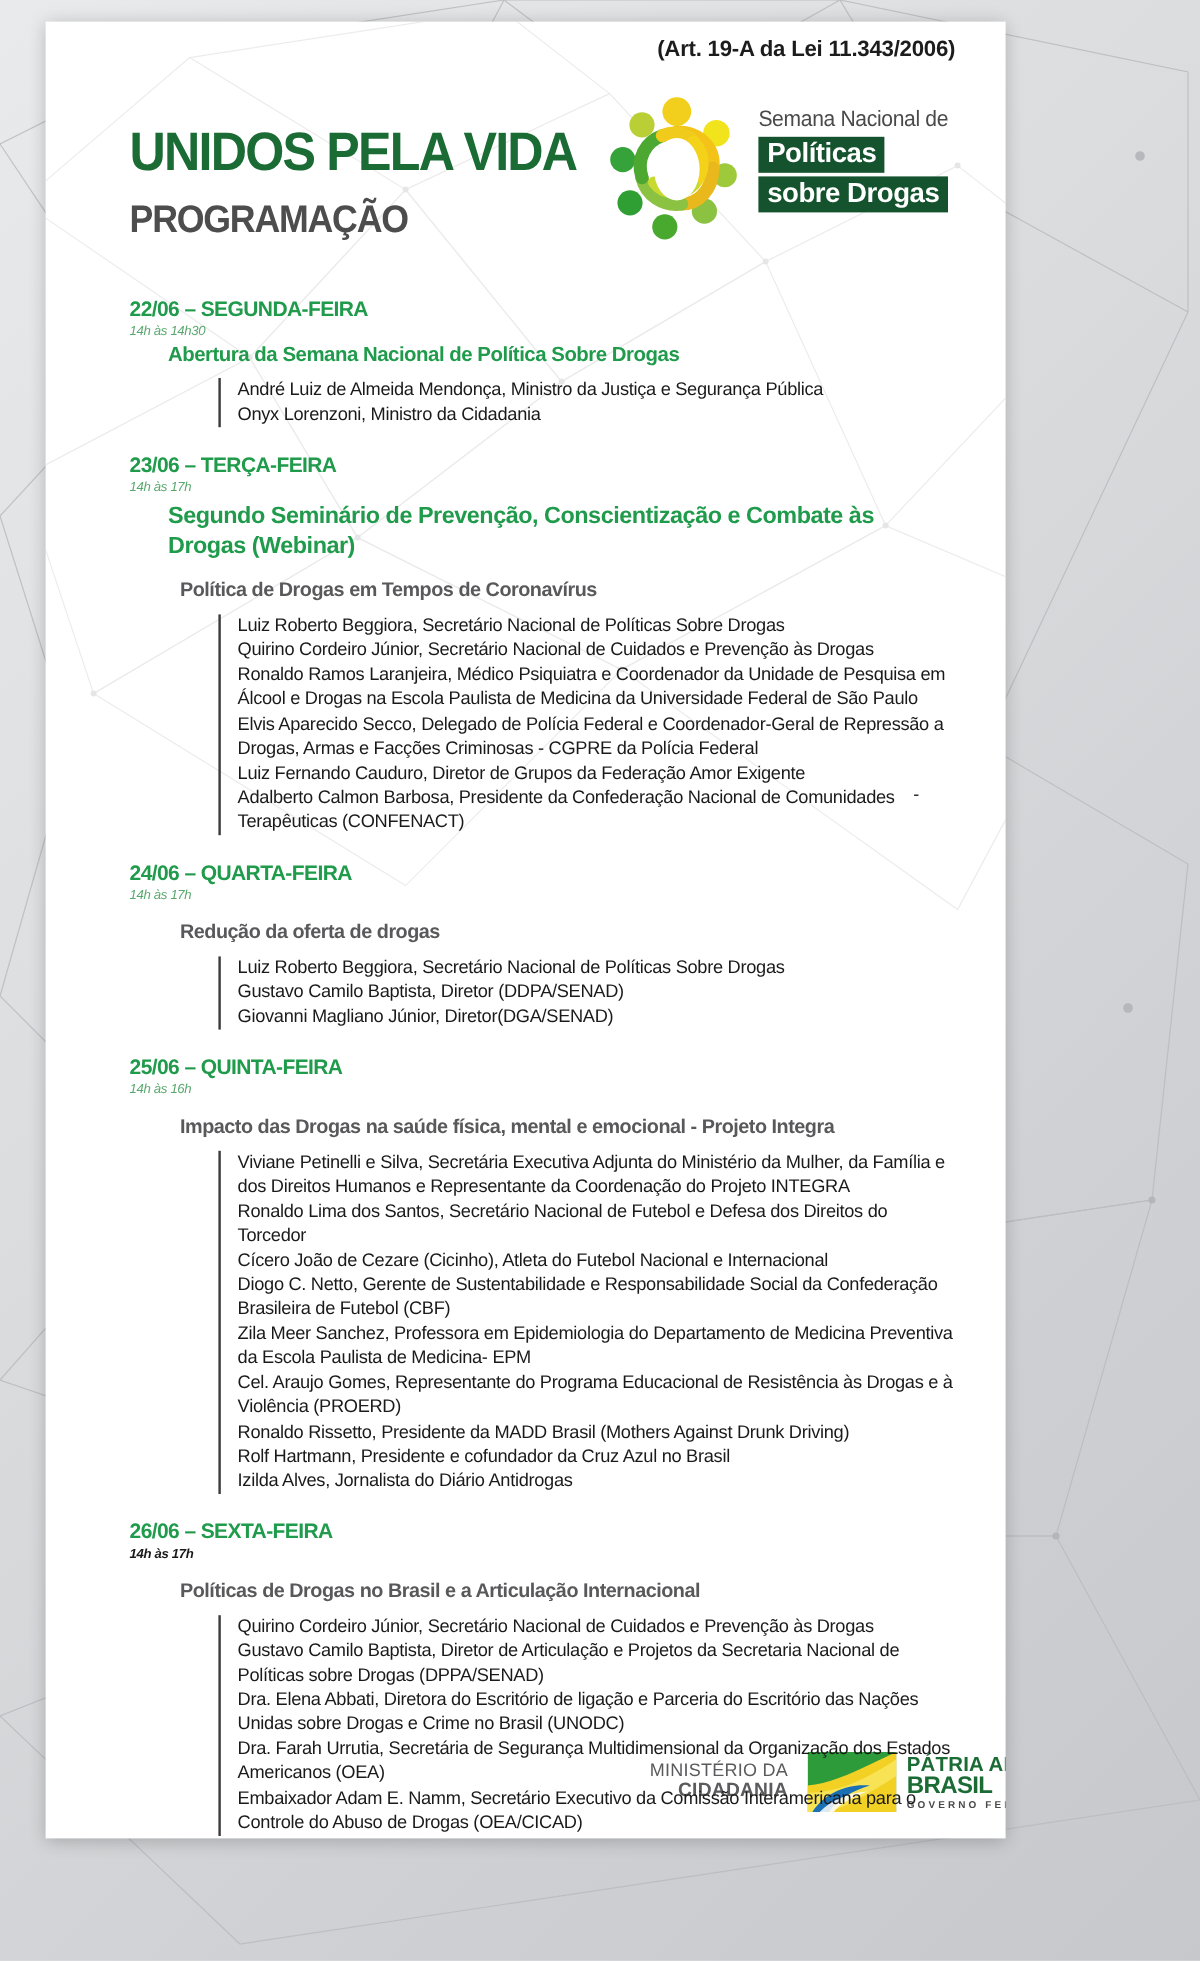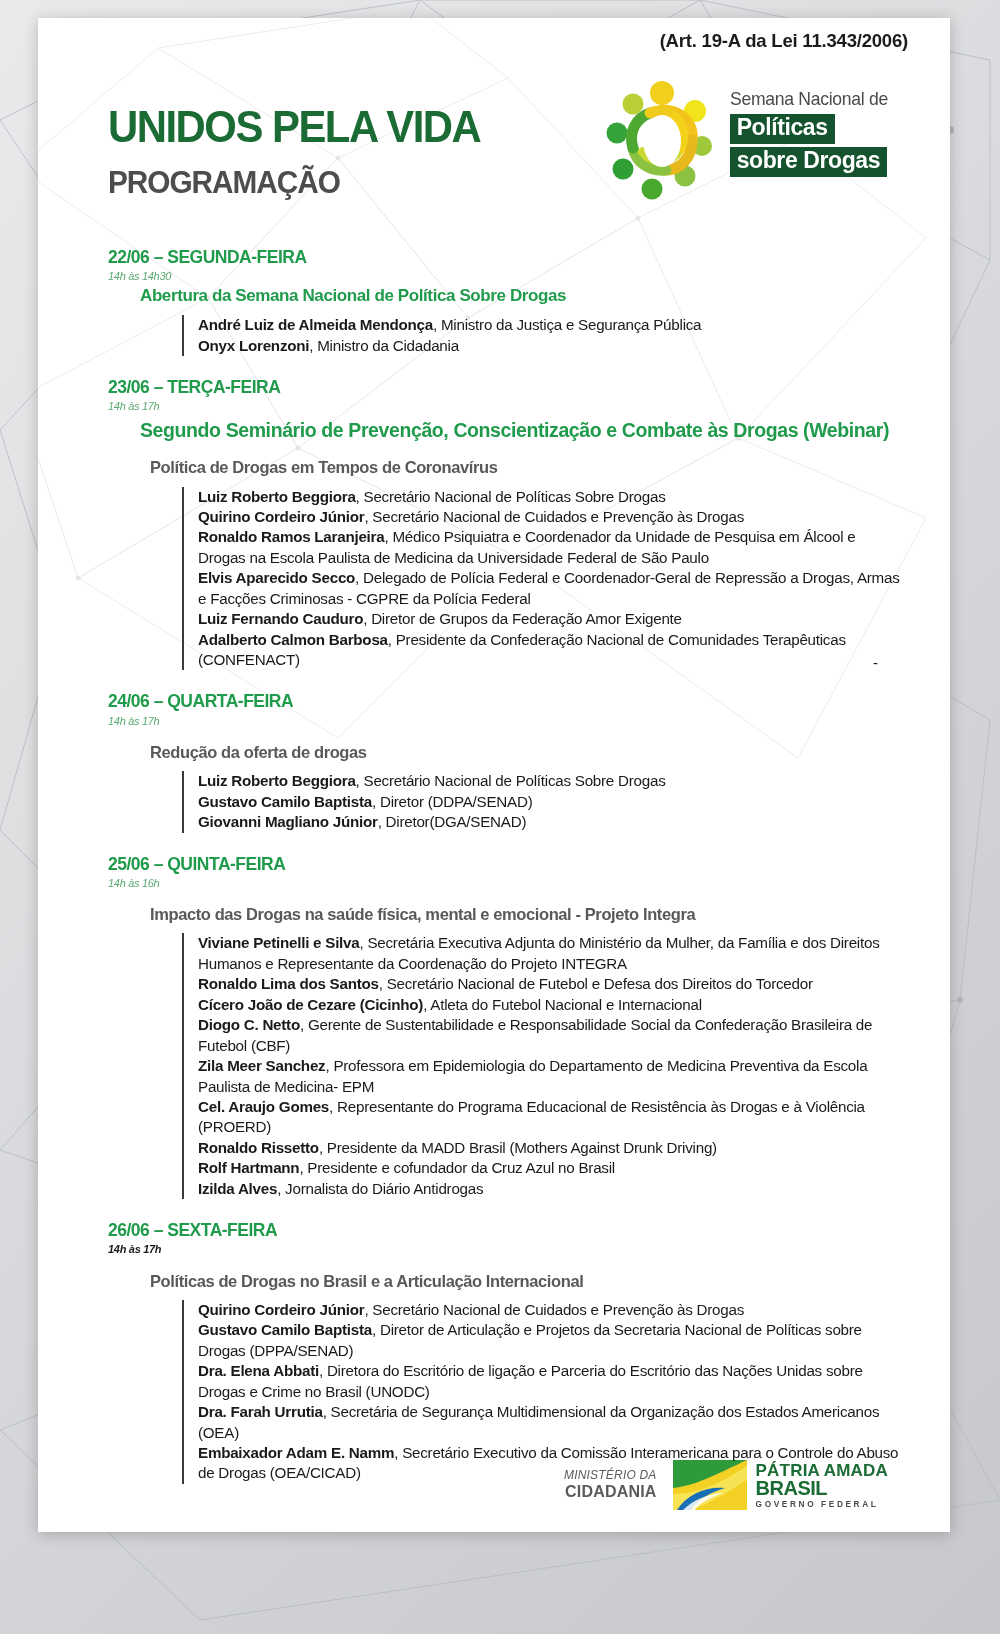--- a/index.html
+++ b/index.html
@@ -22,21 +22,21 @@
     background: linear-gradient(135deg, #e9eaec 0%, #dcdee0 35%, #cfd1d4 70%, #c6c8cb 100%);
     overflow: hidden;
   }
   .bg-poly { position: absolute; inset: 0; width: 100%; height: 100%; }
 
   
   .page {
     position: absolute;
     left: 38px;
     top: 18px;
-    width: 912px;
+    width: 800px;
     height: 1514px;
     background: #ffffff;
     box-shadow: 0 2px 14px rgba(0,0,0,0.22);
     overflow: hidden;
   }
   
   .page-poly {
     position: absolute;
     left: 0; top: 0;
     width: 888px; height: 760px;
@@ -169,21 +169,21 @@
     border-left: 2px solid #3a3a3a;
     padding-left: 14px;
   }
   .speaker {
     font-size: 15.2px;
     color: #1a1a1a;
     line-height: 1.345;
     letter-spacing: -0.25px;
     font-weight: 400;
   }
-  .speaker b { font-weight: 700; }
+  .speaker b { font-weight: 400; }
   .gap-after { margin-bottom: 20px; }
   .stray-dash {
     position: absolute;
     right: 72px;
     top: 636px;
     font-size: 15px;
     color: #1a1a1a;
     z-index: 5;
   }
 
@@ -199,21 +199,21 @@
     padding-right: 38px;
     box-sizing: border-box;
     gap: 16px;
   }
   .min-cid {
     text-align: right;
     color: #5b5b5d;
     line-height: 1.15;
     letter-spacing: 0.2px;
   }
-  .min-cid .l1 { font-size: 12px; font-weight: 400; font-style: italic; }
+  .min-cid .l1 { font-size: 15px; font-weight: 400; }
   .min-cid .l2 { font-size: 16px; font-weight: 700; }
   .brasil-logo { display: flex; align-items: center; gap: 9px; }
   .flag-mark { width: 74px; height: 50px; flex: none; }
   .brasil-text { line-height: 1; }
   .brasil-text .t1 {
     font-size: 17px;
     font-weight: 700;
     color: #1a6b34;
     letter-spacing: 0.2px;
   }

